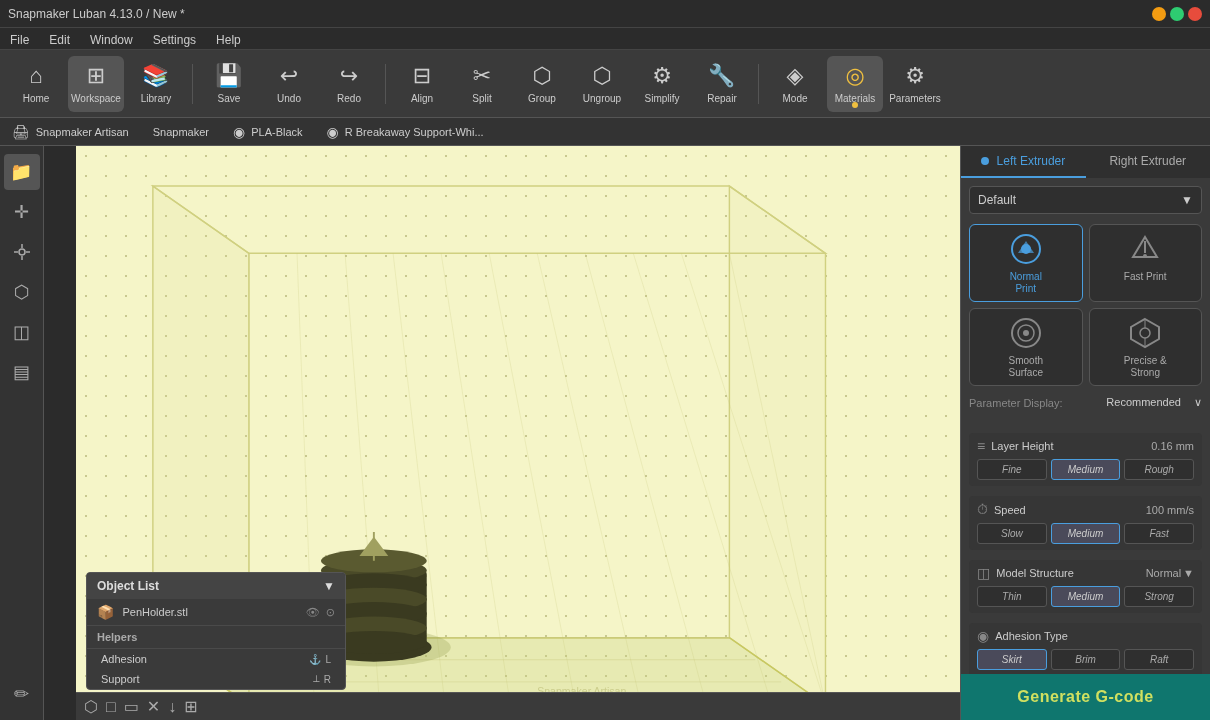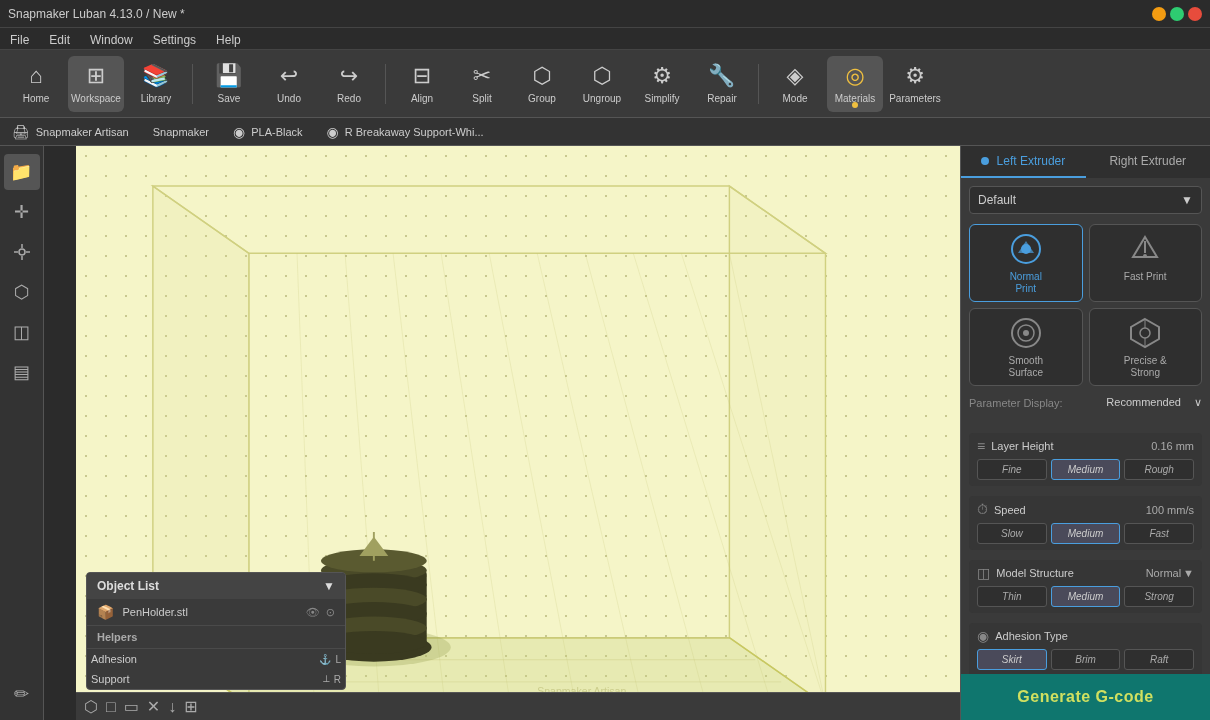--- a/index.html
+++ b/index.html
@@ -140,21 +140,21 @@
       display: flex;
       align-items: center;
       gap: 8px;
       font-size: 11px;
       color: #ccc;
       border-bottom: 1px solid #4a4a4a;
     }
     .panel-row .icon { font-size: 14px; color: #888; }
     .panel-row .row-actions { margin-left: auto; display: flex; gap: 6px; color: #888; cursor: pointer; }
     .helpers-header { padding: 5px 10px; font-size: 11px; font-weight: bold; color: #aaa; border-bottom: 1px solid #4a4a4a; }
-    .helper-row { padding: 4px 4px; display: flex; align-items: center; font-size: 11px; color: #ccc; justify-content: space-between; }
+    .helper-row { padding: 4px 14px; display: flex; align-items: center; font-size: 11px; color: #ccc; justify-content: space-between; }
     .helper-badge { display: flex; gap: 4px; align-items: center; font-size: 10px; color: #aaa; }
 
     
     #bottom-icons {
       position: absolute;
       bottom: 0;
       left: 0;
       width: 100%;
       height: 28px;
       background: #3a3a3a;

